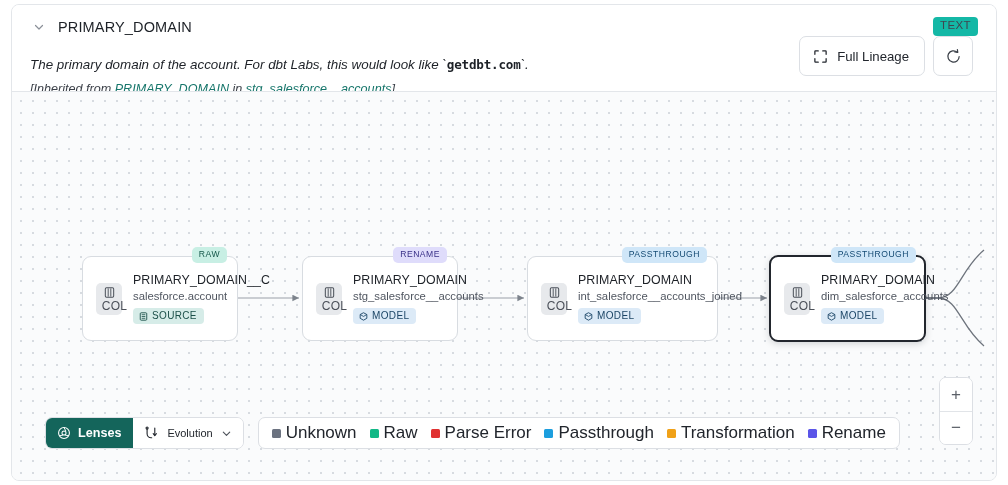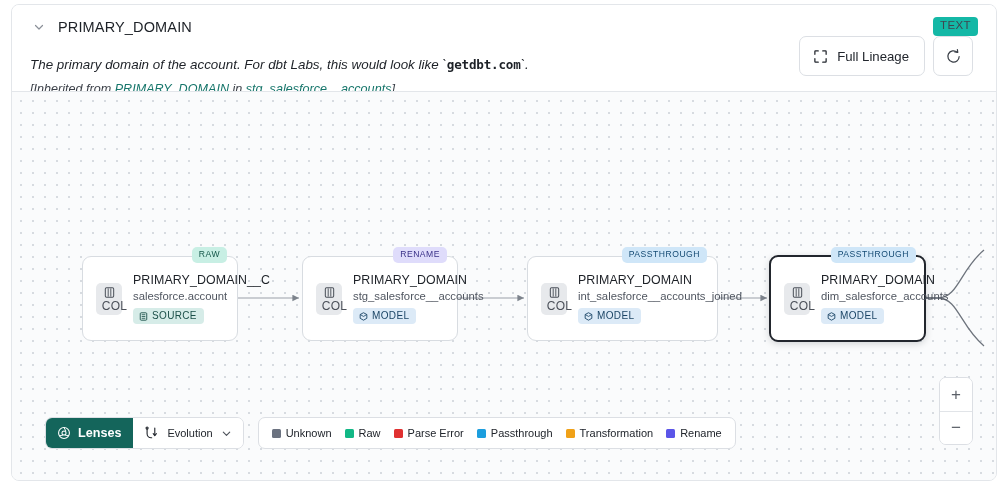--- a/index.html
+++ b/index.html
@@ -338,21 +338,21 @@
     padding: 0 13px;
     background: #ffffff;
     border: 1px solid #dcdfe4;
     border-radius: 7px;
   }
 
   .legend-item {
     display: flex;
     align-items: center;
     gap: 5px;
-    font-size: 11px;
+    font-size: 17px;
     color: #21252c;
     white-space: nowrap;
   }
 
   .legend-swatch {
     width: 9px;
     height: 9px;
     border-radius: 1.5px;
     flex: 0 0 auto;
   }

